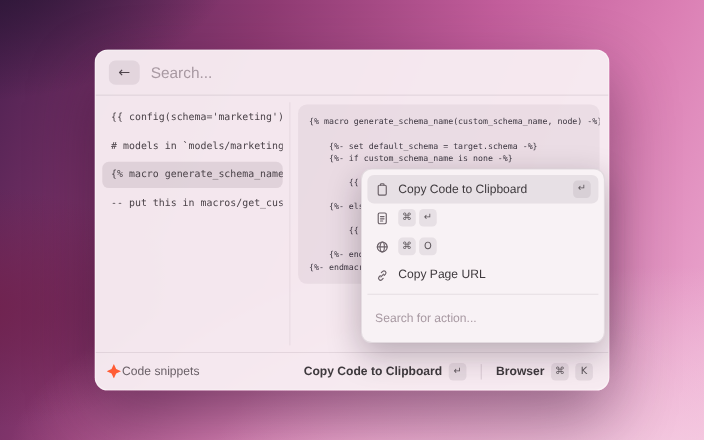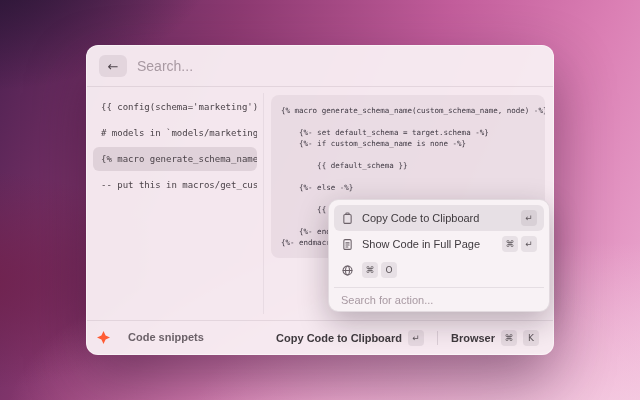--- a/index.html
+++ b/index.html
@@ -59,21 +59,21 @@
     border-radius: 8px; padding: 10px;
     font-family: "DejaVu Sans Mono", monospace; font-size: 7.5px; line-height: 11px;
     color: #3c3640; white-space: pre; overflow: hidden;
   }
 
   .footer {
     height: 34px; flex: 0 0 auto; border-top: 1px solid rgba(70,50,65,0.10);
     display: flex; align-items: center; justify-content: space-between;
     padding: 0 10px; font-size: 11px; color: #6b6168;
   }
-  .f-left { display: flex; align-items: flex-start; gap: 18px; font-weight: bold; }
+  .f-left { display: flex; align-items: flex-end; gap: 1px; }
   .app-icon {
     width: 13px; height: 13px; background: #ff5c35; display: inline-block;
     clip-path: polygon(50% 0, 66% 34%, 100% 50%, 66% 66%, 50% 100%, 34% 66%, 0 50%, 34% 34%);
   }
   .f-right { display: flex; align-items: center; gap: 9px; }
   .f-action {
     display: flex; align-items: center; gap: 6px; border: none; background: transparent;
     font-size: 11px; color: #3f3a3e; font-weight: 600; cursor: pointer;
     font-family: "Liberation Sans", sans-serif; padding: 3px 4px; border-radius: 5px;
   }
@@ -97,21 +97,21 @@
   .menu-item {
     display: flex; align-items: center; gap: 8px;
     height: 26px; padding: 0 7px; border-radius: 6px; cursor: pointer;
     font-size: 11px; color: #3f3a3e;
   }
   .menu-item.active { background: rgba(90,70,85,0.10); }
   .mi-icon { display: inline-flex; width: 13px; height: 13px; color: #6b6168; }
   .mi-icon svg { width: 13px; height: 13px; fill: none; stroke: currentColor; stroke-width: 1.3; stroke-linecap: round; stroke-linejoin: round; }
   .mi-label { flex: 1; white-space: nowrap; overflow: hidden; }
   .mi-keys { display: inline-flex; gap: 3px; }
-  .popup-search { border-top: 1px solid rgba(70,50,65,0.10); margin-top: 4px; height: 24px; display: flex; align-items: center; padding: 0 7px; }
+  .popup-search { border-top: 1px solid rgba(70,50,65,0.10); margin-top: 4px; height: 44px; display: flex; align-items: center; padding: 0 7px; }
   .popup-search input {
     width: 100%; border: none; background: transparent; outline: none;
     font-size: 11px; color: #3c3640; font-family: "Liberation Sans", sans-serif;
   }
   .popup-search input::placeholder { color: #a899a2; }
 </style>
 </head>
 <body>
 
 <div class="desktop">
@@ -182,38 +182,48 @@
             <kbd>↵</kbd>
           </span>
       </div>
       <div class="menu-item">
         <span class="mi-icon">
           <svg viewBox="0 0 16 16">
               <rect x="3.5" y="2" width="9" height="12" rx="1.5"></rect>
               <path d="M6 6h4M6 8.5h4M6 11h2.5"></path>
             </svg>
         </span>
-        <span class="mi-label">Show Code in Full Page</span>
         <span class="mi-keys">
             <kbd>⌘</kbd>
             <kbd>↵</kbd>
           </span>
       </div>
       <div class="menu-item">
         <span class="mi-icon">
           <svg viewBox="0 0 16 16">
               <circle cx="8" cy="8" r="5.5"></circle>
               <ellipse cx="8" cy="8" rx="2.4" ry="5.5"></ellipse>
               <path d="M2.5 8h11"></path>
             </svg>
         </span>
         <span class="mi-keys">
             <kbd>⌘</kbd>
             <kbd>O</kbd>
           </span>
       </div>
+      <div class="menu-item">
+        <span class="mi-icon">
+          <svg viewBox="0 0 16 16">
+              <path d="M6.5 9.5 9.5 6.5"></path>
+              <path d="M7 4.8 8.5 3.3a2.2 2.2 0 0 1 3.1 3.1L10.2 7.9"></path>
+              <path d="M9 11.2 7.5 12.7a2.2 2.2 0 0 1-3.1-3.1L5.8 8.1"></path>
+            </svg>
+        </span>
+        <span class="mi-label">Copy Page URL</span>
+        <span class="mi-keys"></span>
+      </div>
       <div class="popup-search">
         <input type="text" placeholder="Search for action..." style="">
       </div>
     </div>
 
   </div>
 </div>
 
 </body></html>

